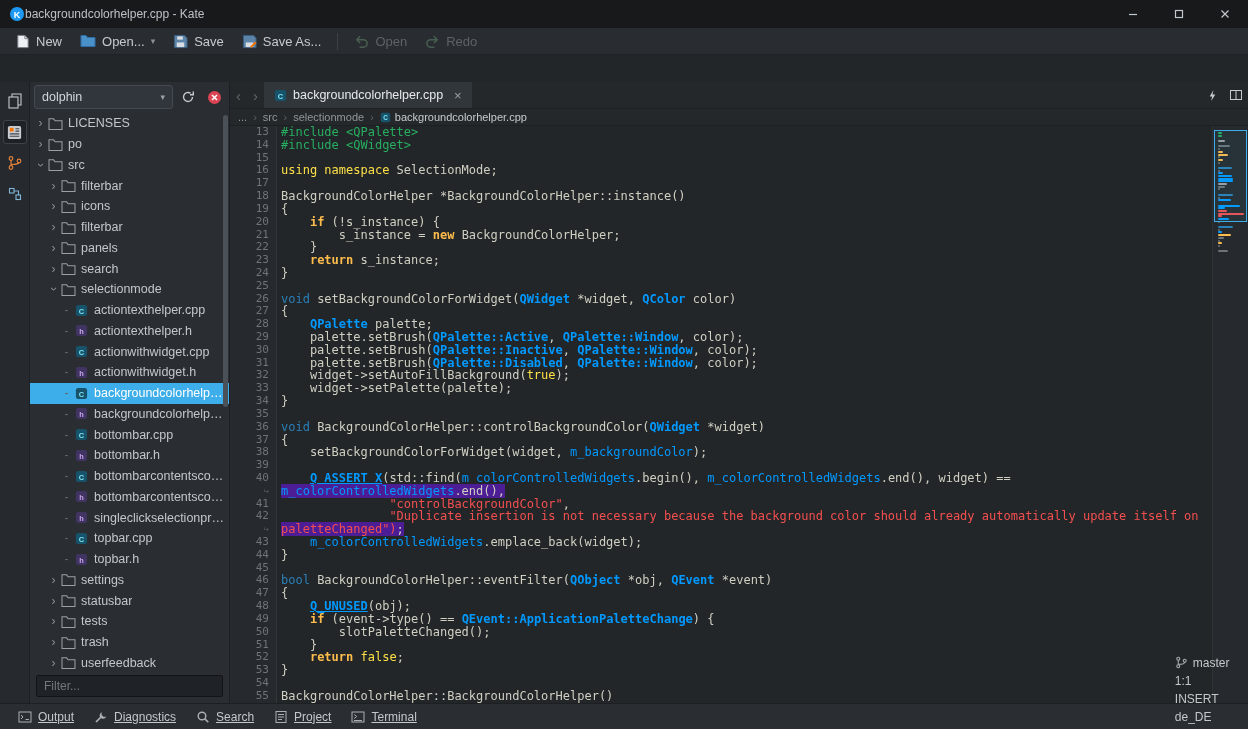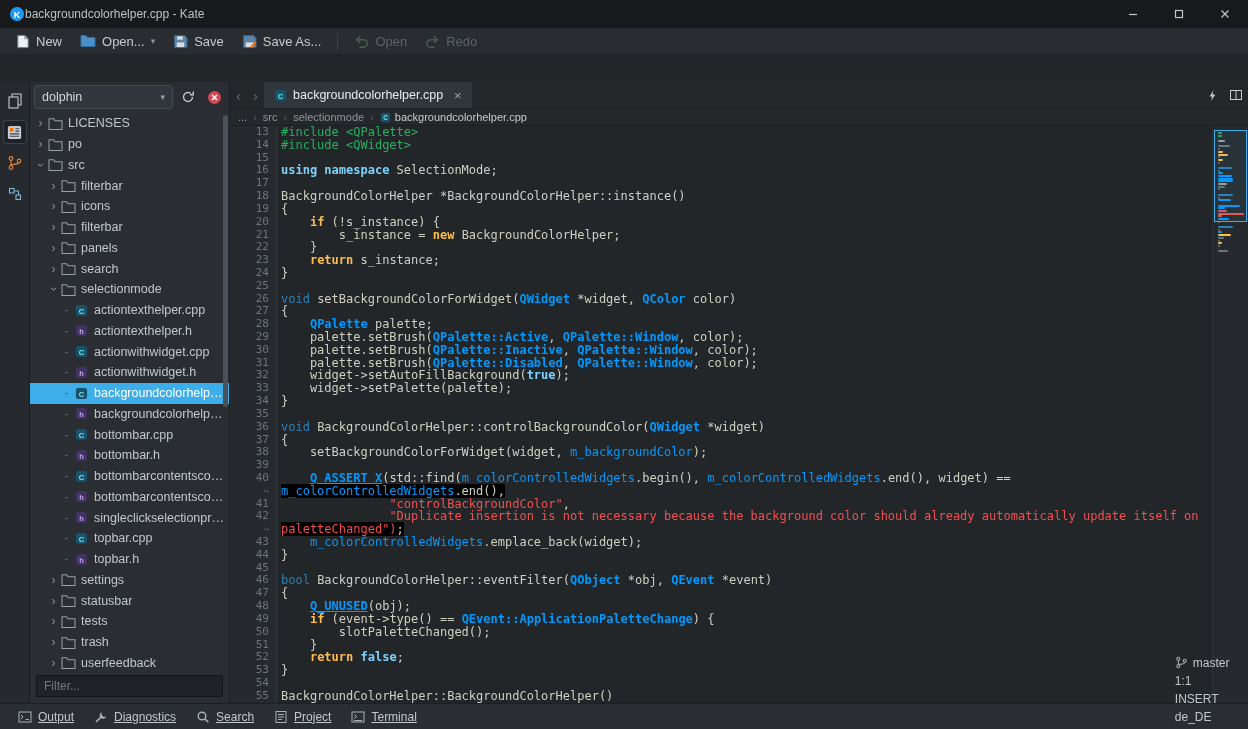--- a/index.html
+++ b/index.html
@@ -67,23 +67,23 @@
   .bc-item { display:flex; align-items:center; gap:4px; }
   .bc-item.last { color:#c6cacd; }
 
   .code-area { flex:1; position:relative; display:flex; overflow:hidden;
     font-family:"DejaVu Sans Mono", monospace; font-size:12px; }
   .gutter { width:47px; background:#26292d; border-right:1px solid #31363b; color:#6e7478; text-align:right; padding-right:7px; font-size:11px; flex:none; }
   .gutter .ln { height:12.82px; line-height:12.82px; }
   .gutter .ln.wrap { color:#54595e; font-size:9px; }
   .code { flex:1; white-space:pre; padding-left:4px; color:#cfcfc2; }
   .crow { height:12.82px; line-height:12.82px; }
-  .tokens.hl { background:#000000; }
+  .tokens.hl { background:#4c1d95; }
   .pre { color:#27ae60; }
-  .kw  { color:#7dd3fc; font-weight:bold; }
+  .kw  { color:#fde047; font-weight:normal; }
   .cf  { color:#fdbc4b; font-weight:bold; }
   .dt  { color:#2980b9; }
   .ext { color:#0099ff; font-weight:bold; }
   .mac { color:#0099ff; font-weight:bold; text-decoration:underline; }
   .str { color:#f44f4f; }
   .mem { color:#0099ff; }
   .pln { color:#cfcfc2; }
 
   .minimap { position:absolute; top:0; right:0; bottom:0; width:36px; background:#26292d; border-left:1px solid #2e3236; }
   .mm-content { padding:6px 4px 0 5px; }

